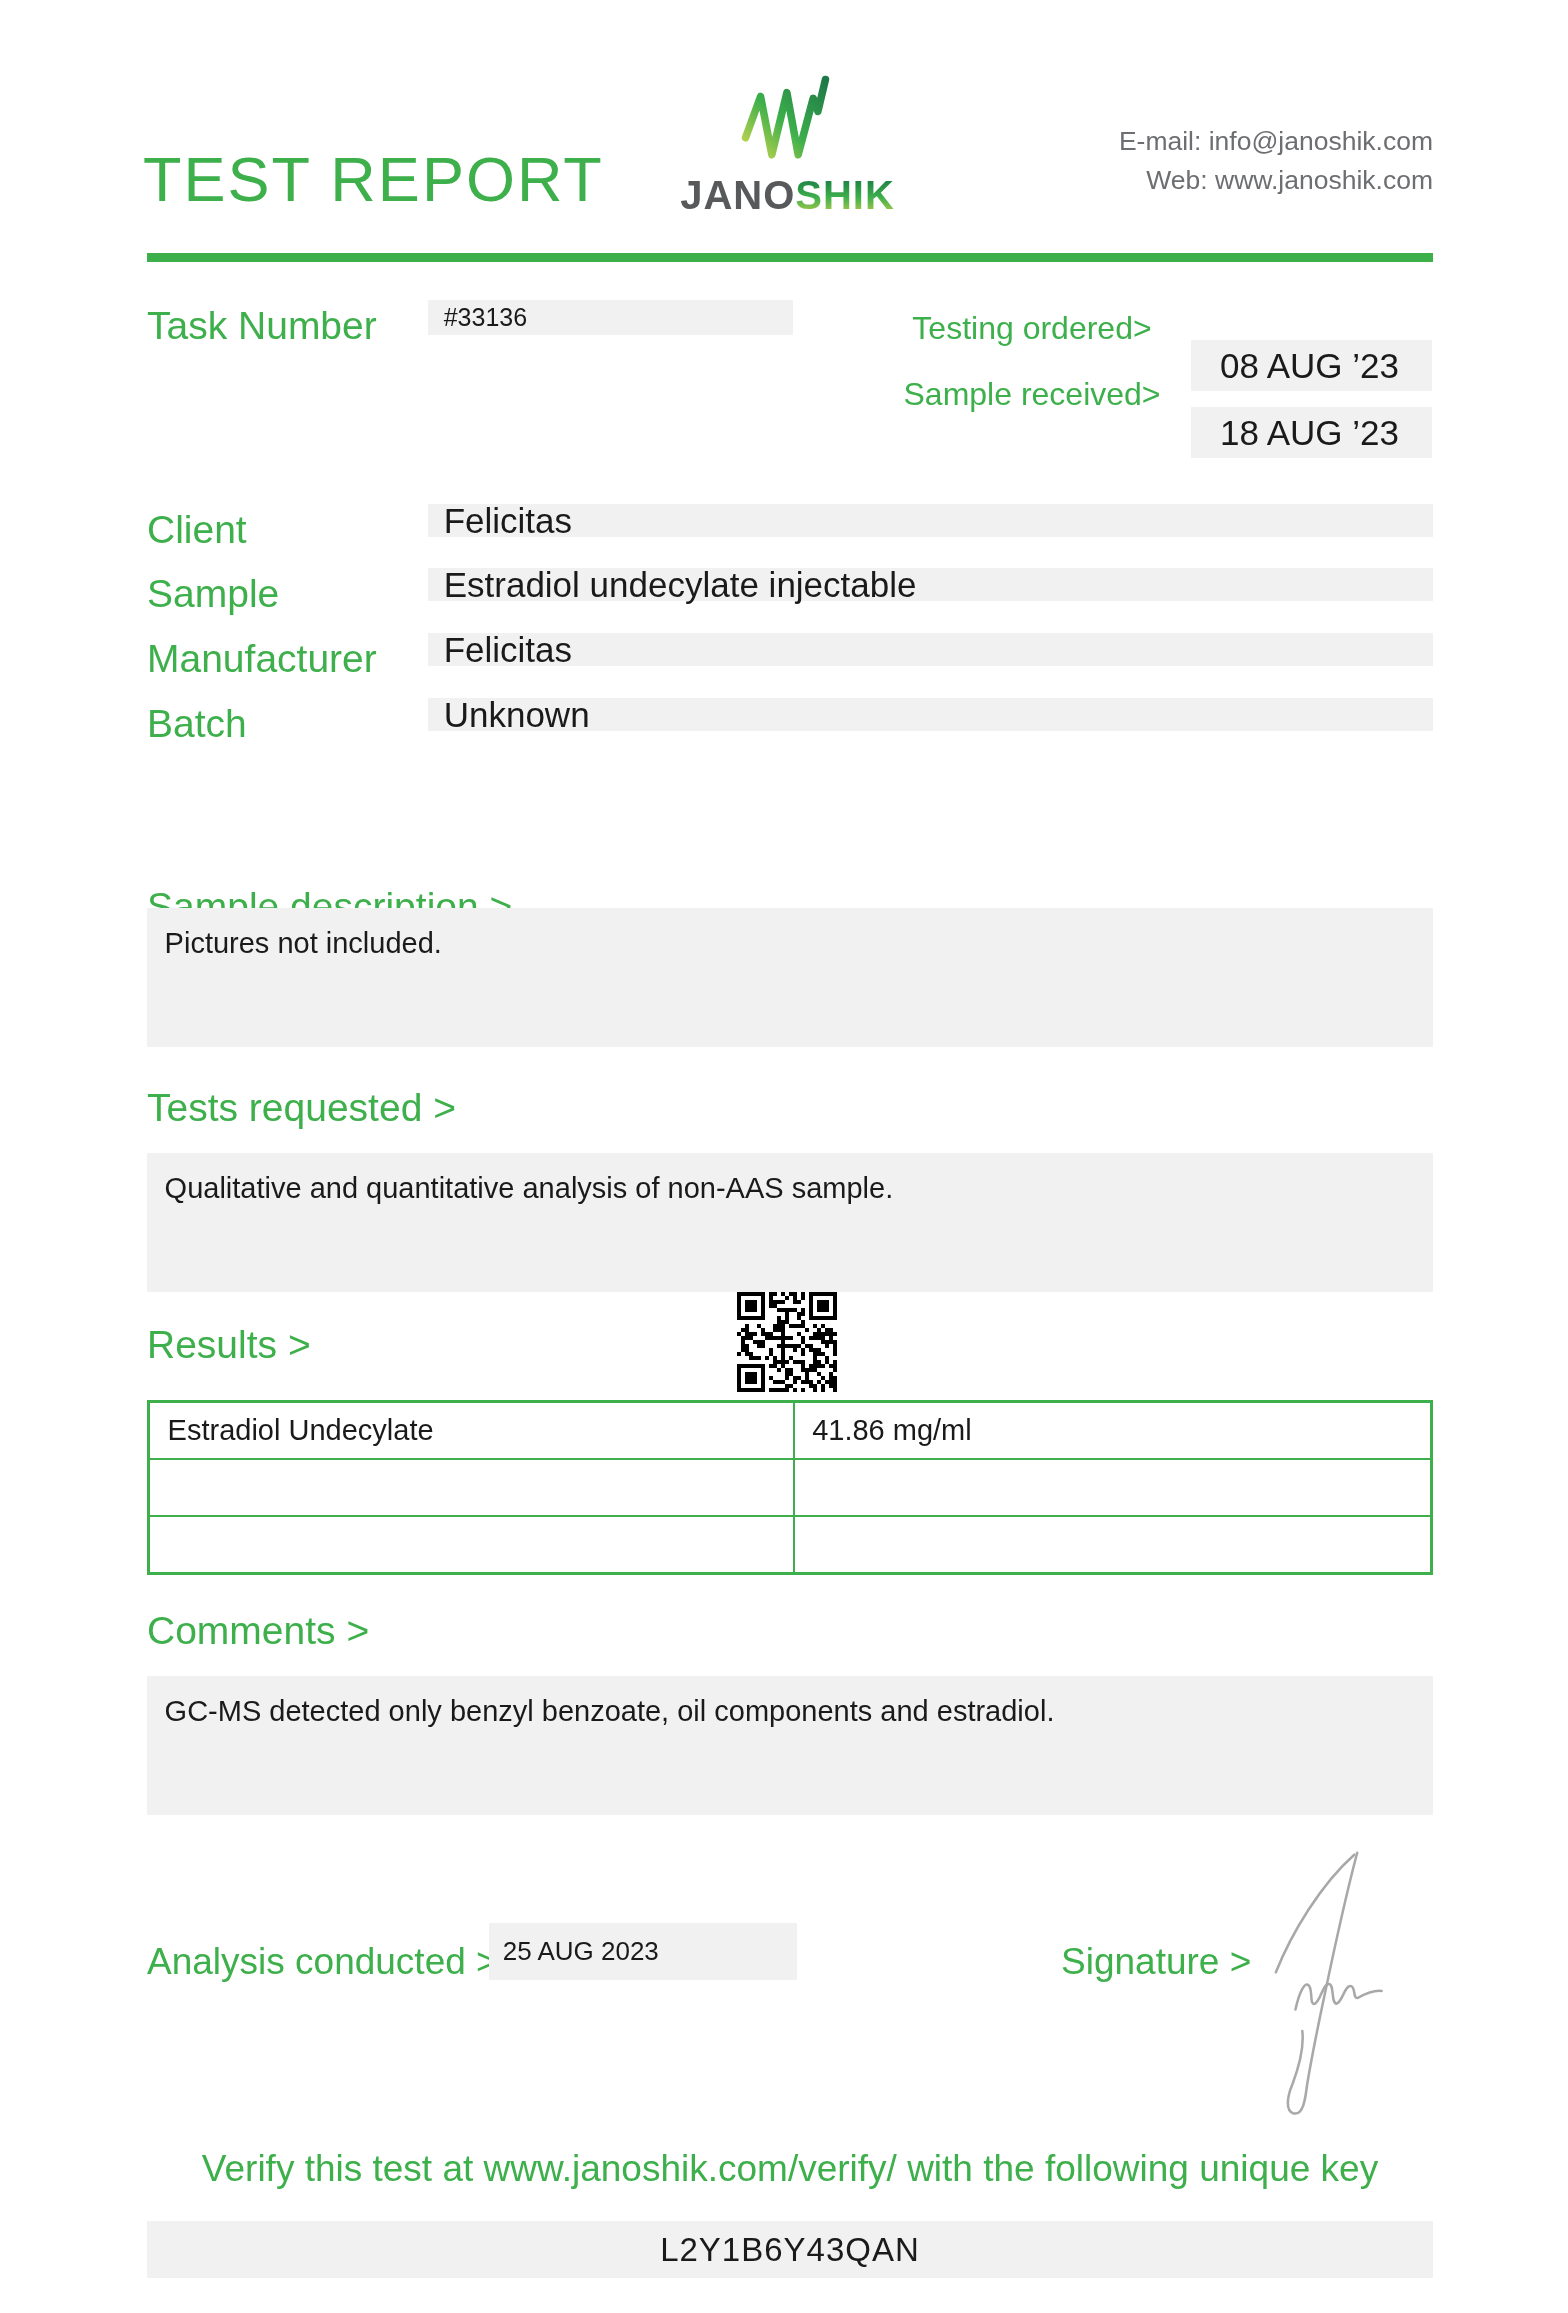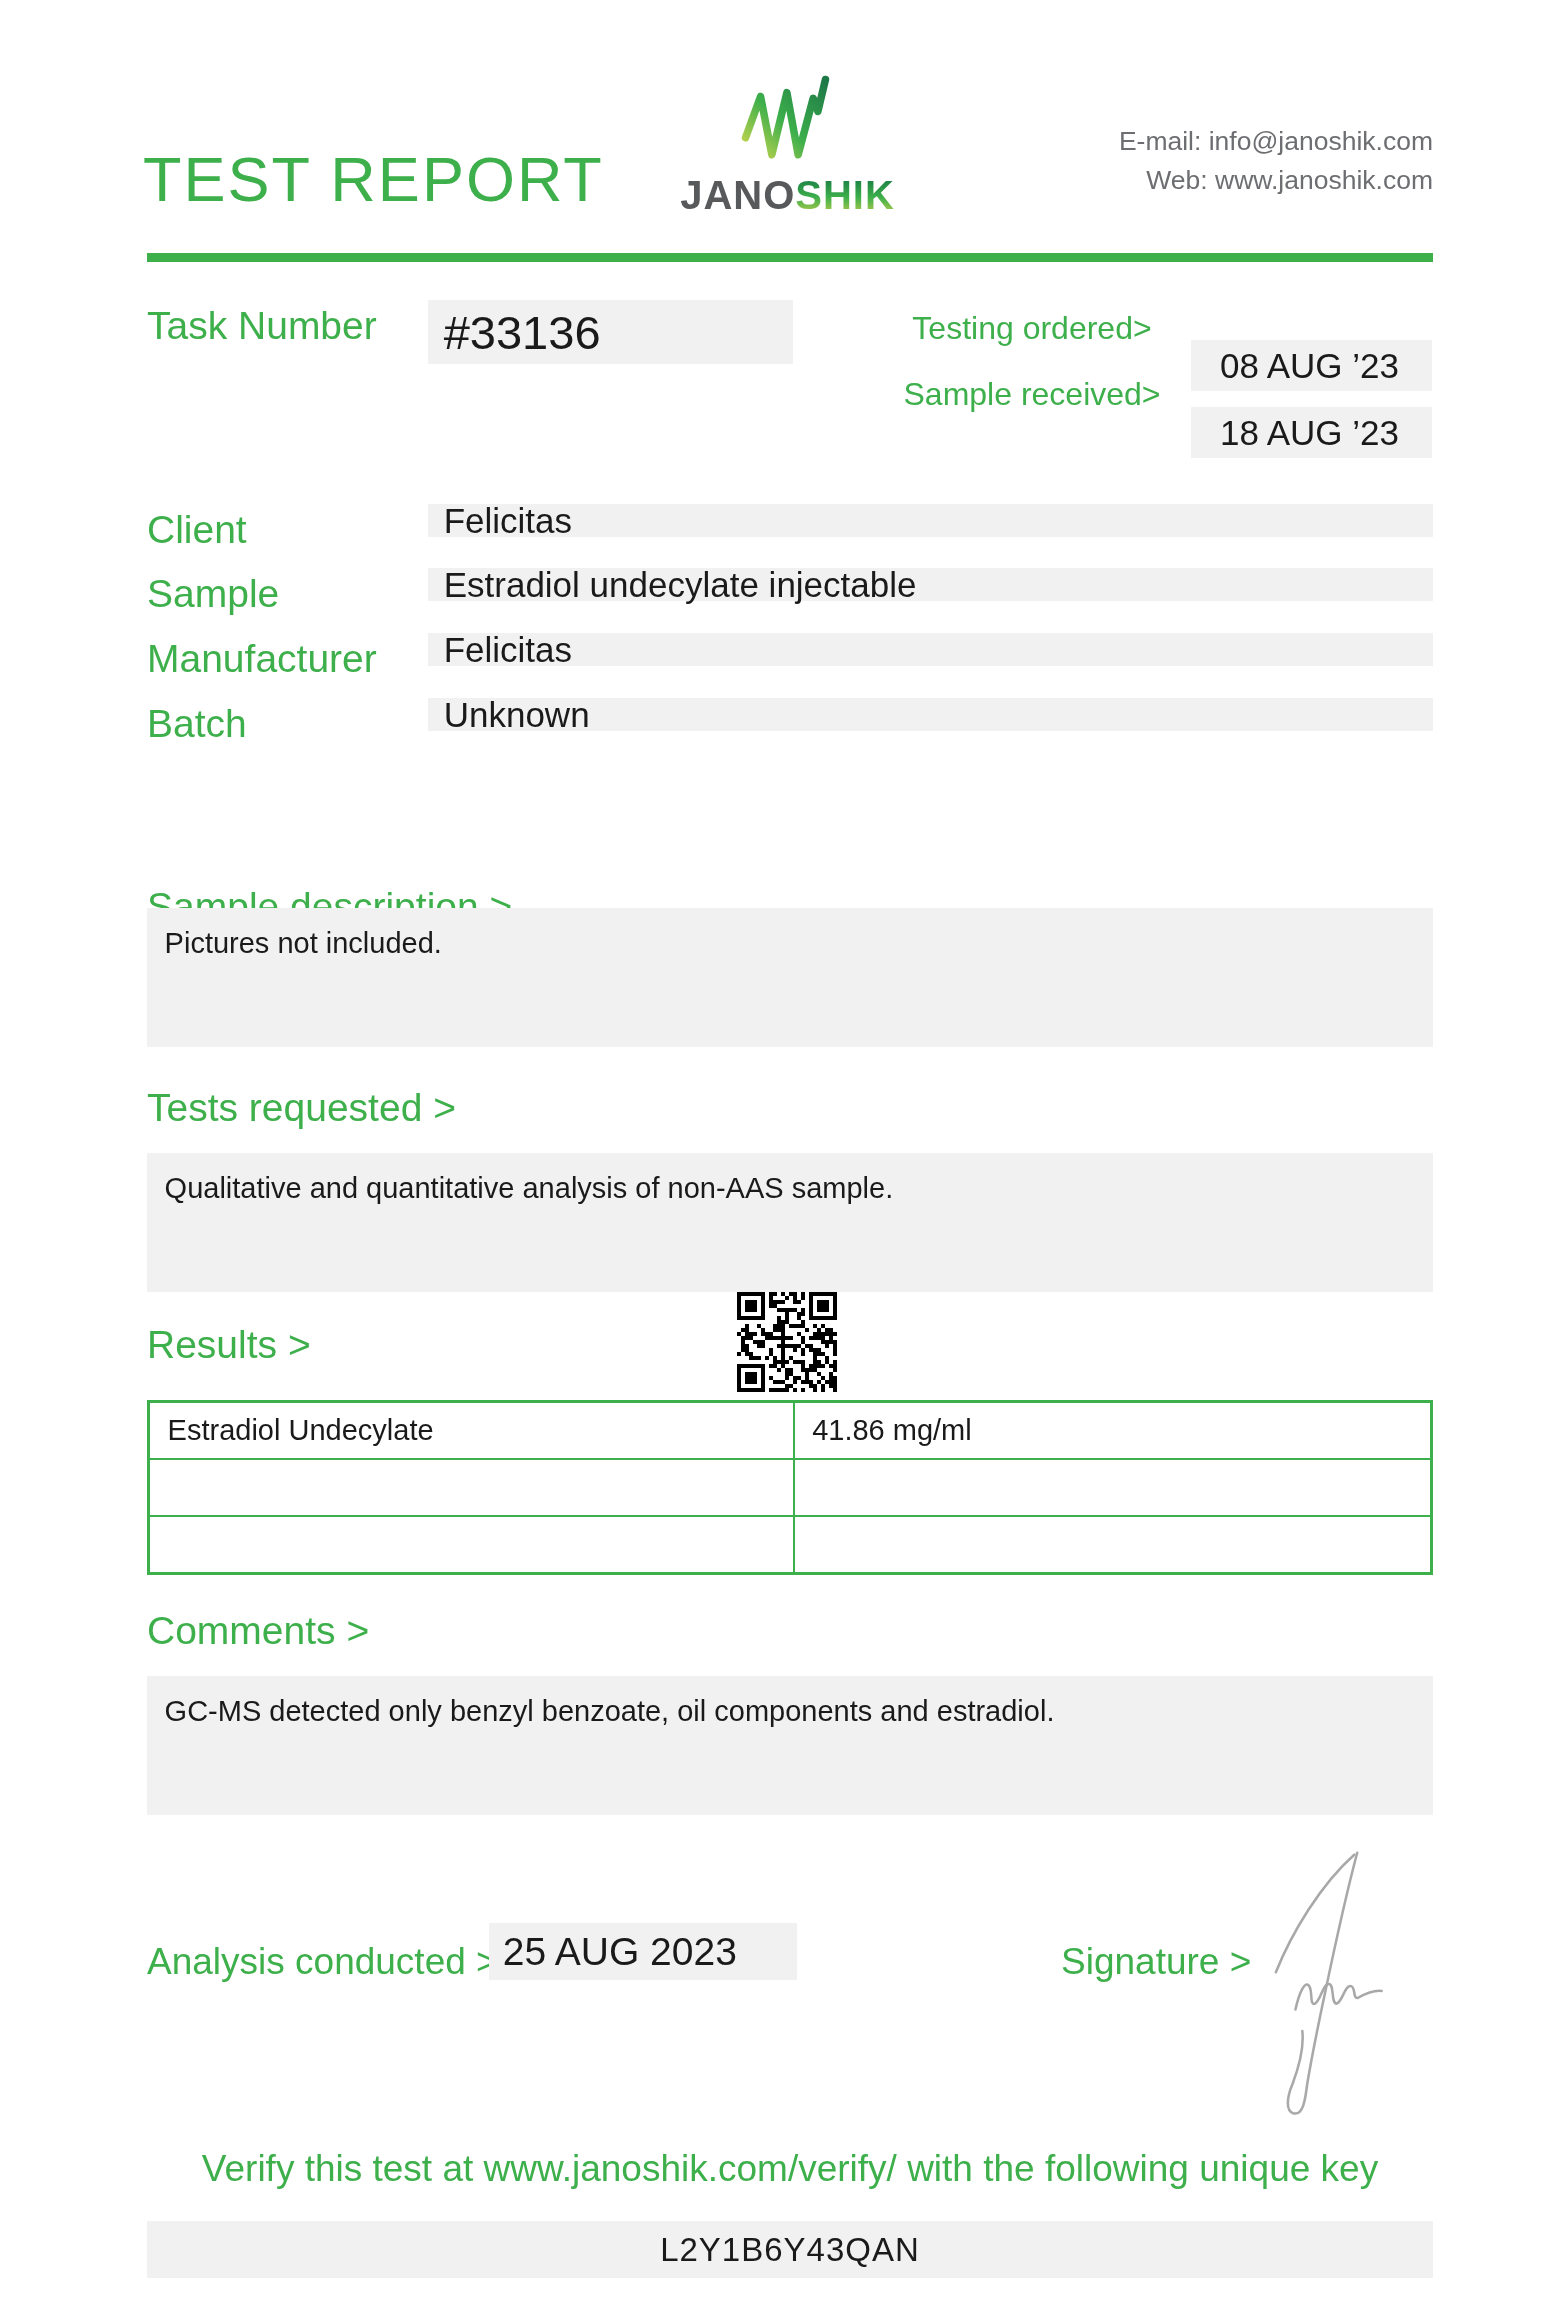--- a/index.html
+++ b/index.html
@@ -14,38 +14,38 @@
   .logo-text{left:667px;top:173px;width:241px;text-align:center;font-size:40px;font-weight:700;letter-spacing:1px;white-space:nowrap;}
   .logo-jano{color:var(--logo-gray);}
   .logo-shik{background:linear-gradient(180deg,#1d8145 15%,#3daf4b 55%,#a8c94b 90%);-webkit-background-clip:text;background-clip:text;color:transparent;}
   .contact{right:135px;top:122px;text-align:right;font-size:26.5px;line-height:39px;color:var(--gray-text);}
   .rule{left:147px;top:253px;width:1286px;height:8.8px;background:var(--accent);}
   
   .glabel{color:var(--accent);white-space:nowrap;}
   .fs40{font-size:39px;} .fs38{font-size:37px;} .fs33{font-size:32px;}
   
   .vbox{background:var(--box-bg);color:var(--text-dark);display:flex;align-items:center;}
-  .task-box{left:428px;top:300px;width:365px;height:64px;font-size:47px;padding-left:15.7px;box-sizing:border-box;}
+  .task-box{left:428px;top:300px;width:365px;height:35px;font-size:25px;padding-left:15.7px;box-sizing:border-box;}
   .date-label{width:290px;display:flex;justify-content:center;}
   .date-box{left:1191px;width:241px;height:51px;font-size:35px;padding-left:29px;box-sizing:border-box;margin-top:40px;}
   .info-label{left:147px;}
   .info-box{left:428px;width:1005px;height:33px;font-size:35px;padding-left:15.7px;box-sizing:border-box;}
   
   .sbox{left:147px;width:1286px;height:139px;background:var(--box-bg);color:var(--text-dark);
         font-size:29px;padding:17.6px 17.6px;box-sizing:border-box;line-height:35px;}
   
   .results-table{left:147px;top:1400px;width:1286px;border:3.9px solid var(--accent);box-sizing:border-box;}
   .rt-row{display:grid;grid-template-columns:50.2% 49.8%;height:55px;}
   .rt-row + .rt-row{border-top:2.9px solid var(--accent);}
   .rt-cell{display:flex;align-items:center;padding:0 17.6px;font-size:29px;color:var(--text-dark);box-sizing:border-box;}
   .rt-cell + .rt-cell{border-left:2.9px solid var(--accent);}
   
   .qr{left:737px;top:1292px;width:100px;height:100px;}
   
-  .analysis-box{left:489px;top:1923px;width:308px;height:57px;font-size:39px;padding-left:13.7px;box-sizing:border-box;}
+  .analysis-box{left:489px;top:1923px;width:308px;height:57px;font-size:26px;padding-left:13.7px;box-sizing:border-box;}
   .signature-svg{left:1266px;top:1839px;width:153px;height:294px;}
   .verify{left:147px;top:2148px;width:1286px;text-align:center;font-size:37px;color:var(--accent);white-space:nowrap;}
   .key-box{left:147px;top:2221px;width:1286px;height:57px;justify-content:center;font-size:33px;letter-spacing:1px;}
 </style>
 </head>
 <body>
 
 <div class="page">
 
   <div class="abs title">TEST REPORT</div>

